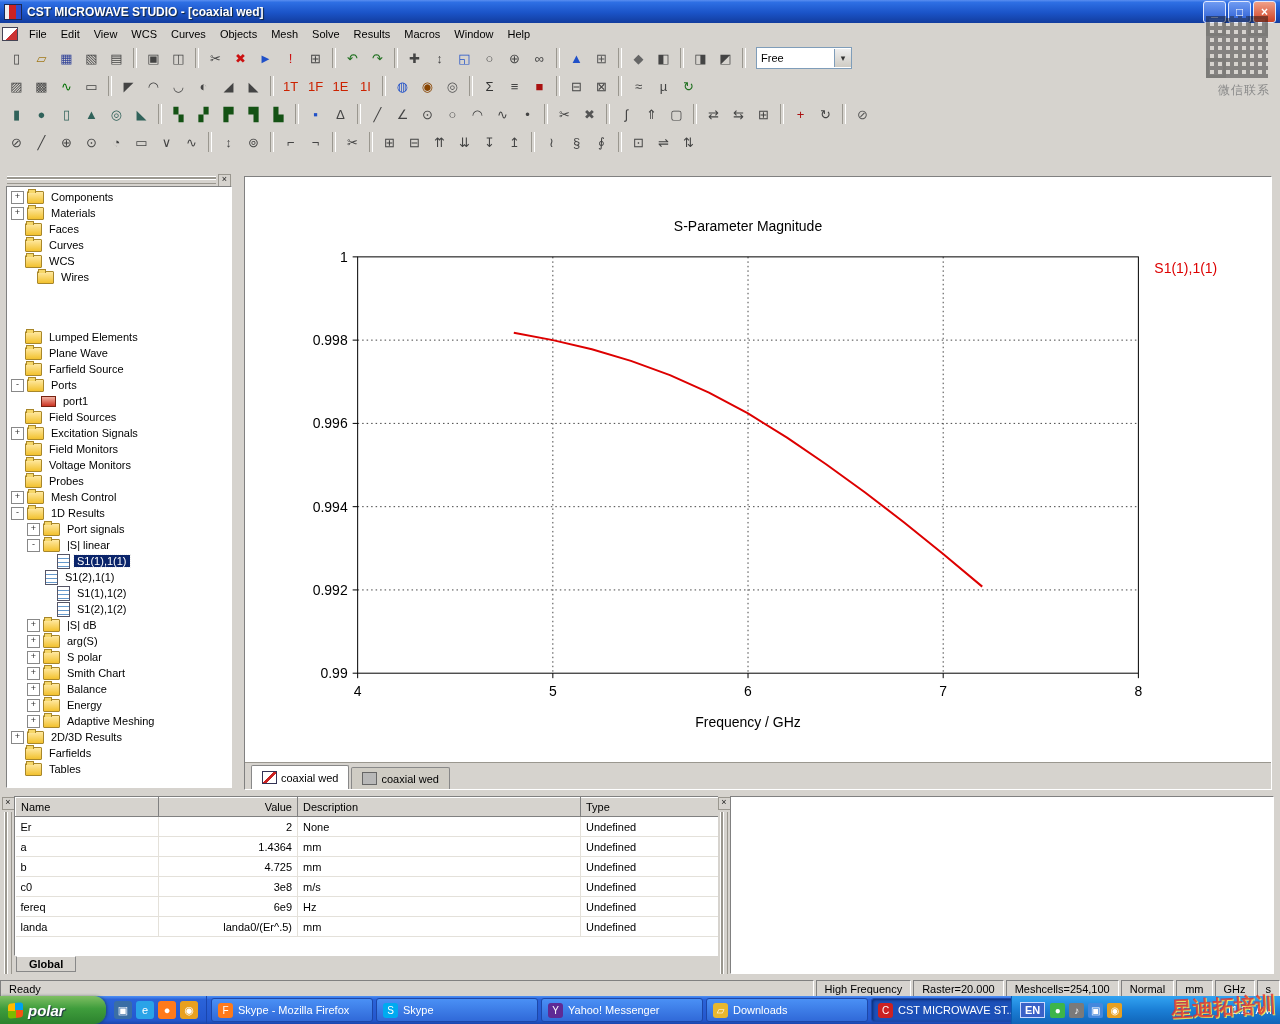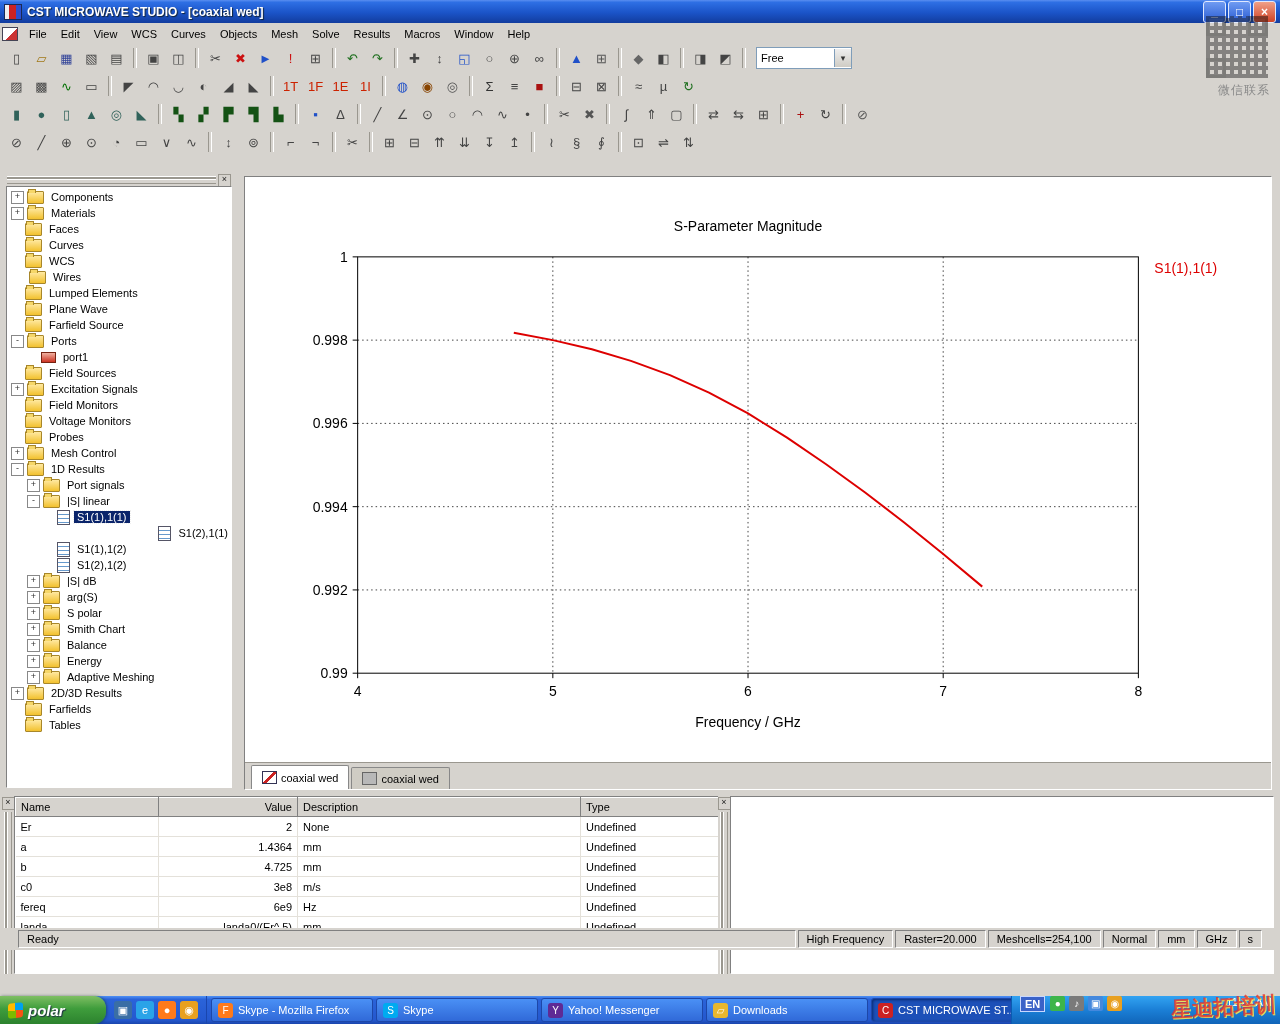--- a/index.html
+++ b/index.html
@@ -78,41 +78,41 @@
   .v-scroll{width:17px;background:#d6d3ce;border-left:1px solid #9a978f;display:flex;flex-direction:column;}
   .scr-btn{height:16px;display:flex;align-items:center;justify-content:center;font-size:8px;color:#333;
            border:1px solid;border-color:#fff #808080 #808080 #fff;background:#d6d3ce;}
   .scr-track{flex:1;background:repeating-linear-gradient(45deg,#efede8 0 2px,#dedbd4 2px 4px);position:relative;}
   .scr-thumb{position:absolute;top:1px;left:0;right:0;height:88px;background:#d6d3ce;border:1px solid;border-color:#fff #808080 #808080 #fff;}
   .param-tabs{height:18px;display:flex;align-items:flex-start;padding-left:2px;background:#d6d3ce;}
   .bottom-tab{border:1px solid #888;border-top:1px solid #fff;background:#d6d3ce;padding:1px 12px;font-weight:bold;}
   .msg-panel{position:absolute;left:718px;top:2px;right:6px;bottom:2px;display:flex;}
   .msg-body{flex:1;background:#fff;border:1px solid;border-color:#808080 #fff #fff #808080;}
   
-  .statusbar{position:absolute;top:928px;left:0;right:0;height:20px;background:#d6d3ce;display:flex;align-items:center;
-             gap:2px;padding:1px 18px;}
+  .statusbar{position:absolute;top:978px;left:0;right:0;height:20px;background:#d6d3ce;display:flex;align-items:center;
+             gap:2px;padding:1px 0;}
   .status-seg{border:1px solid;border-color:#808080 #fff #fff #808080;padding:1px 8px;height:14px;line-height:14px;white-space:nowrap;}
   .status-ready{flex:1;}
   
   .taskbar{position:absolute;top:996px;left:0;right:0;height:28px;display:flex;align-items:stretch;
            background:linear-gradient(180deg,#4f91f5 0%,#2b63d9 12%,#2458cf 85%,#1a46ad 100%);}
   .start-btn{width:98px;display:flex;align-items:center;gap:5px;padding-left:8px;border-radius:0 12px 12px 0;
              background:linear-gradient(180deg,#7fbf63 0%,#3f9d3c 45%,#2c822e 100%);box-shadow:1px 0 3px #1338;
              color:#fff;font-weight:bold;font-style:italic;font-size:15px;text-shadow:1px 1px 1px #234;}
   .flag{width:15px;height:15px;border-radius:3px;transform:skewY(-6deg);
         background:conic-gradient(from 0deg,#00a1f1 0 25%,#f65314 0 50%,#7cbb00 0 75%,#ffbb00 0 100%);}
   .quicklaunch{display:flex;align-items:center;gap:4px;padding:0 8px;border-right:1px solid #1a46ad;}
   .ql-ico{width:18px;height:18px;border-radius:3px;display:flex;align-items:center;justify-content:center;color:#fff;font-size:11px;}
   .tasks{flex:1;display:flex;align-items:center;gap:3px;padding:0 4px;overflow:hidden;}
   .task{width:148px;flex:none;height:22px;display:flex;align-items:center;gap:5px;padding:0 6px;border-radius:3px;
         background:linear-gradient(180deg,#4a90f5,#3069d8);border:1px solid #1d47a8;color:#fff;overflow:hidden;white-space:nowrap;}
   .task.active{background:#1c50b8;box-shadow:inset 1px 1px 3px #0a2a70;}
   .task-ico{width:15px;height:15px;border-radius:3px;flex:none;display:flex;align-items:center;justify-content:center;
             font-size:10px;color:#fff;background:#888;}
-  .tray{width:252px;flex:none;display:flex;align-items:flex-start;gap:5px;padding:0 8px;color:#fff;
+  .tray{width:252px;flex:none;display:flex;align-items:center;gap:5px;padding:0 8px;color:#fff;
         background:linear-gradient(180deg,#32a3f2 0%,#1b7fd6 50%,#1064b8 100%);border-left:1px solid #0a5bb0;}
   .lang-box{background:#3a62c8;border:1px solid #c8d8ff;padding:1px 4px;font-weight:bold;}
   .tray-ico{width:15px;height:15px;border-radius:2px;display:flex;align-items:center;justify-content:center;font-size:10px;color:#fff;}
   .clock{margin-left:auto;}
   
   .wm-qr{position:absolute;right:12px;top:16px;width:62px;height:62px;opacity:.45;z-index:50;
          background:repeating-linear-gradient(0deg,#222 0 4px,transparent 4px 8px),
                     repeating-linear-gradient(90deg,#222 0 4px,transparent 4px 8px);}
   .wm-qr i{position:absolute;width:14px;height:14px;border:3px solid #111;background:transparent;}
   .wm-qr i:nth-child(1){left:0;top:0;}
@@ -328,26 +328,26 @@
           <div class="tree-row" style="padding-left: 4px;">
             <span class="tree-exp-sp"></span>
             <span class="ico ico-f"></span>
             <span class="tree-label">Curves</span>
           </div>
           <div class="tree-row" style="padding-left: 4px;">
             <span class="tree-exp-sp"></span>
             <span class="ico ico-f"></span>
             <span class="tree-label">WCS</span>
           </div>
-          <div class="tree-row" style="padding-left: 8px;">
+          <div class="tree-row" style="padding-left: 16px;">
             <span class="tree-exp-sp"></span>
             <span class="ico ico-f"></span>
             <span class="tree-label">Wires</span>
           </div>
-          <div class="tree-row" style="padding-left: 4px;">
+          <div class="tree-row" style="padding-left: 4px; margin-top: 44px;">
             <span class="tree-exp-sp"></span>
             <span class="ico ico-f"></span>
             <span class="tree-label">Lumped Elements</span>
           </div>
           <div class="tree-row" style="padding-left: 4px;">
             <span class="tree-exp-sp"></span>
             <span class="ico ico-f"></span>
             <span class="tree-label">Plane Wave</span>
           </div>
           <div class="tree-row" style="padding-left: 4px;">
@@ -408,21 +408,21 @@
           <div class="tree-row" style="padding-left: 20px;">
             <span class="tree-exp">-</span>
             <span class="ico ico-f"></span>
             <span class="tree-label">|S| linear</span>
           </div>
           <div class="tree-row" style="padding-left: 36px;">
             <span class="tree-exp-sp"></span>
             <span class="ico ico-r"></span>
             <span class="tree-label sel">S1(1),1(1)</span>
           </div>
-          <div class="tree-row" style="padding-left: 24px; justify-content: flex-end;">
+          <div class="tree-row" style="padding-left: 24px;">
             <span class="tree-exp-sp"></span>
             <span class="ico ico-r"></span>
             <span class="tree-label">S1(2),1(1)</span>
           </div>
           <div class="tree-row" style="padding-left: 36px;">
             <span class="tree-exp-sp"></span>
             <span class="ico ico-r"></span>
             <span class="tree-label">S1(1),1(2)</span>
           </div>
           <div class="tree-row" style="padding-left: 36px;">
@@ -591,20 +591,23 @@
               </tbody>
           </table>
           <div class="v-scroll">
             <div class="scr-btn">▲</div>
             <div class="scr-track">
               <div class="scr-thumb"></div>
             </div>
             <div class="scr-btn">▼</div>
           </div>
         </div>
+        <div class="param-tabs">
+          <span class="bottom-tab">Global</span>
+        </div>
       </div>
     </div>
 
     <div class="msg-panel">
       <div class="v-grip">
         <span class="grip-close">×</span>
         <span class="v-lines"></span>
       </div>
       <div class="msg-body"></div>
     </div>

